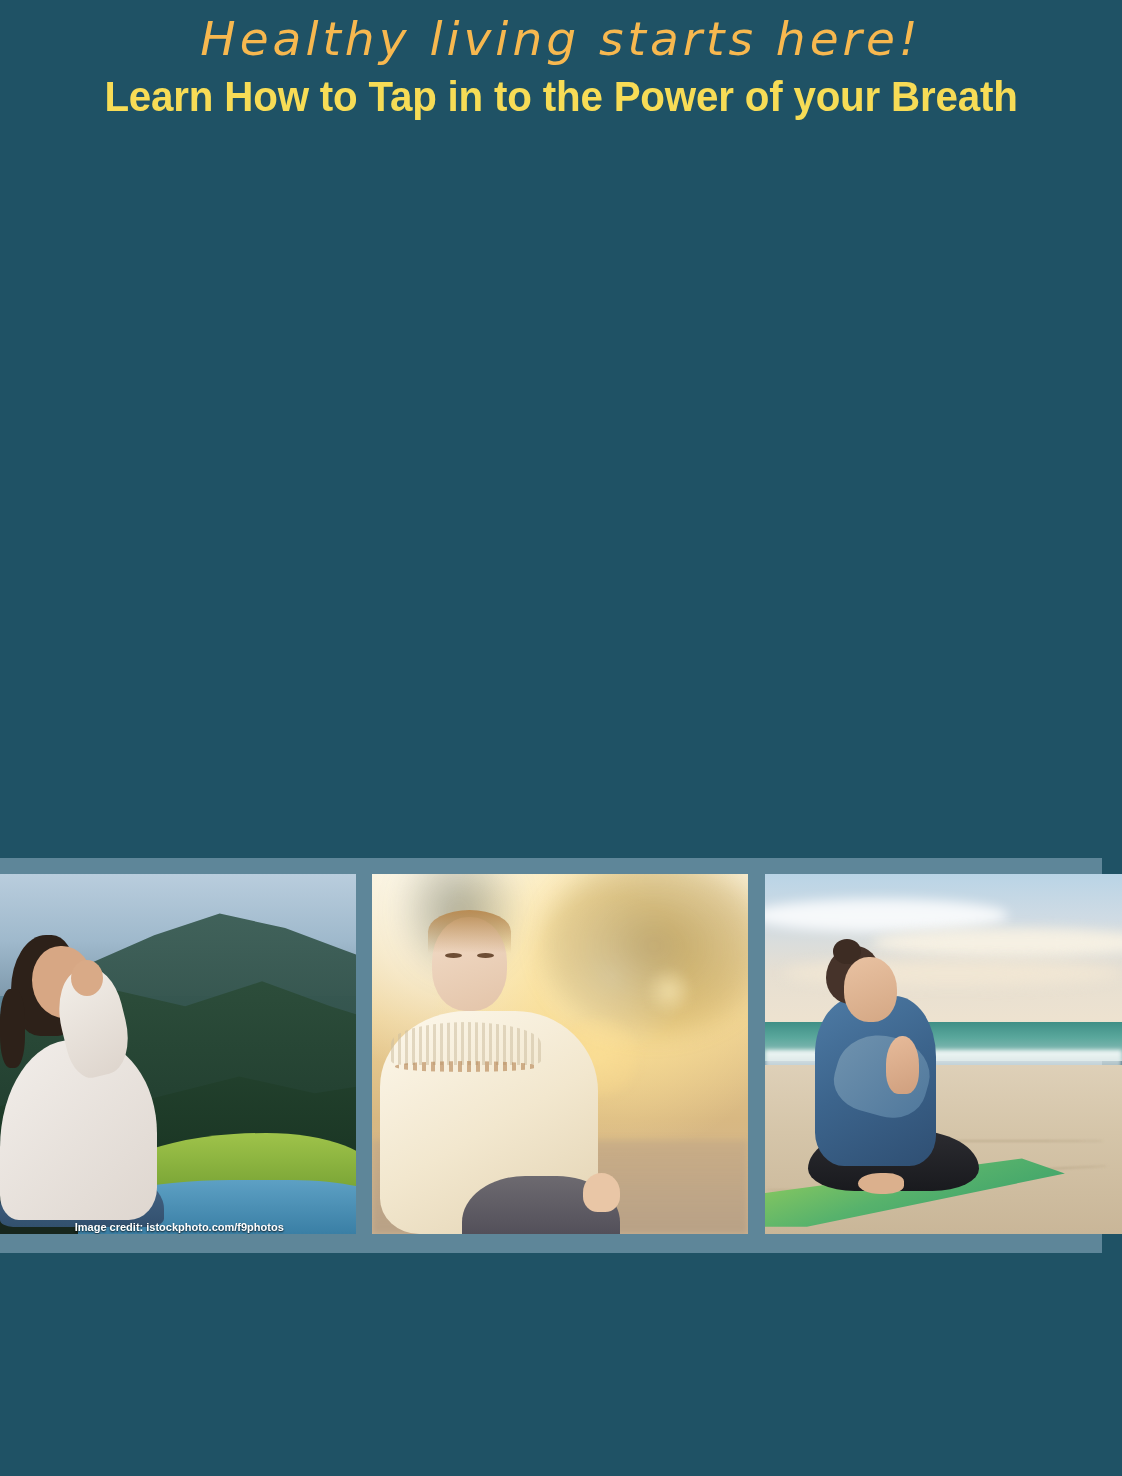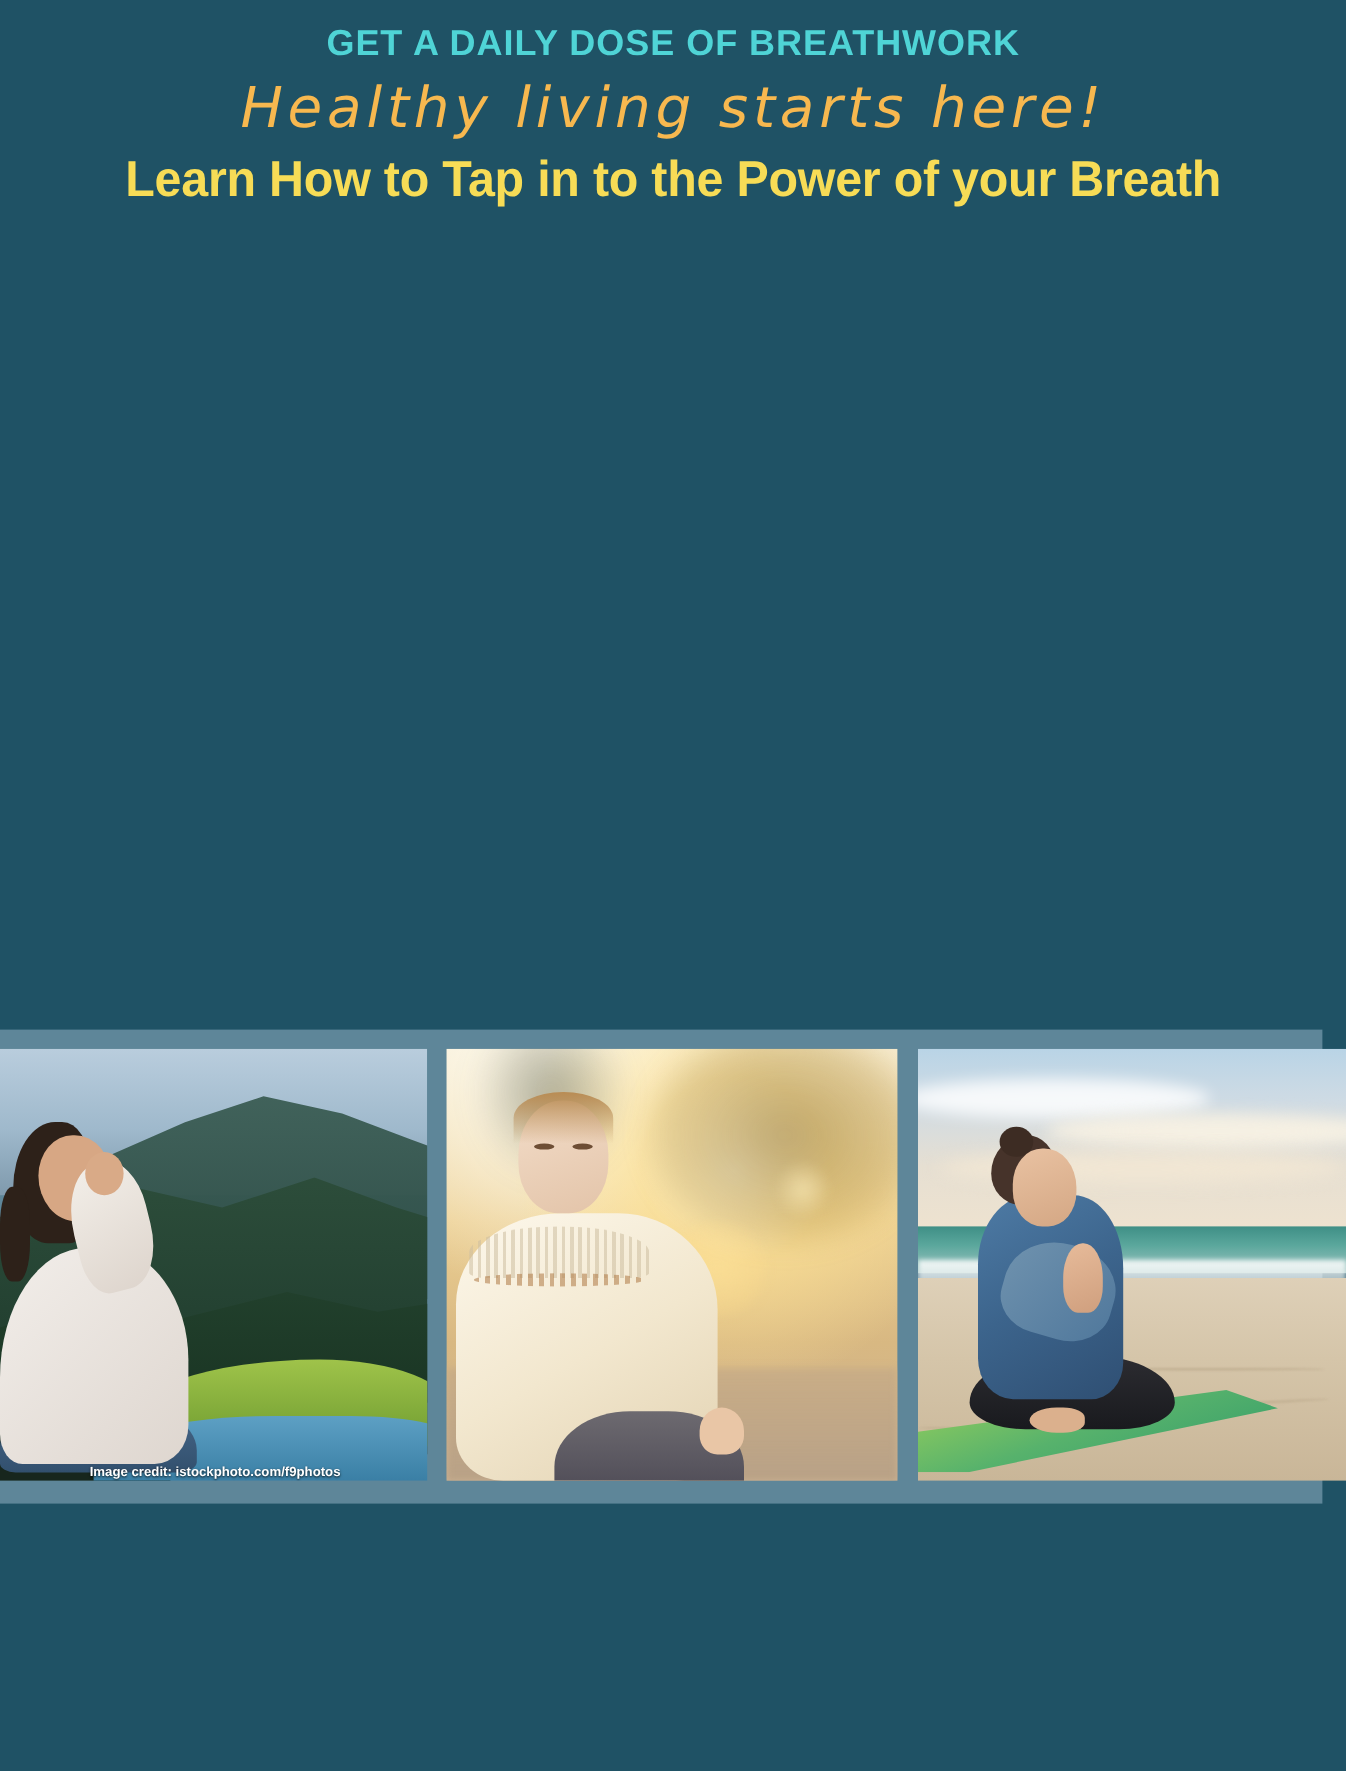--- a/index.html
+++ b/index.html
@@ -393,21 +393,20 @@
   .f2 { font-size: 40px; padding-top: 18px; line-height: 1.12; }
   .f3 { font-size: 40px; padding-top: 22px; line-height: 1.12; }
 </style>
 </head>
 <body>
 
 <div class="poster">
 
   <div class="top-block">
 
-    <div class="eyebrow">GET A DAILY DOSE OF BREATHWORK</div>
 
 
     <div class="tagline">Healthy living starts here!</div>
 
     <div class="subhead">Learn How to Tap in to the Power of your Breath</div>
 
   </div>
 
   <div class="photo-band">
 

